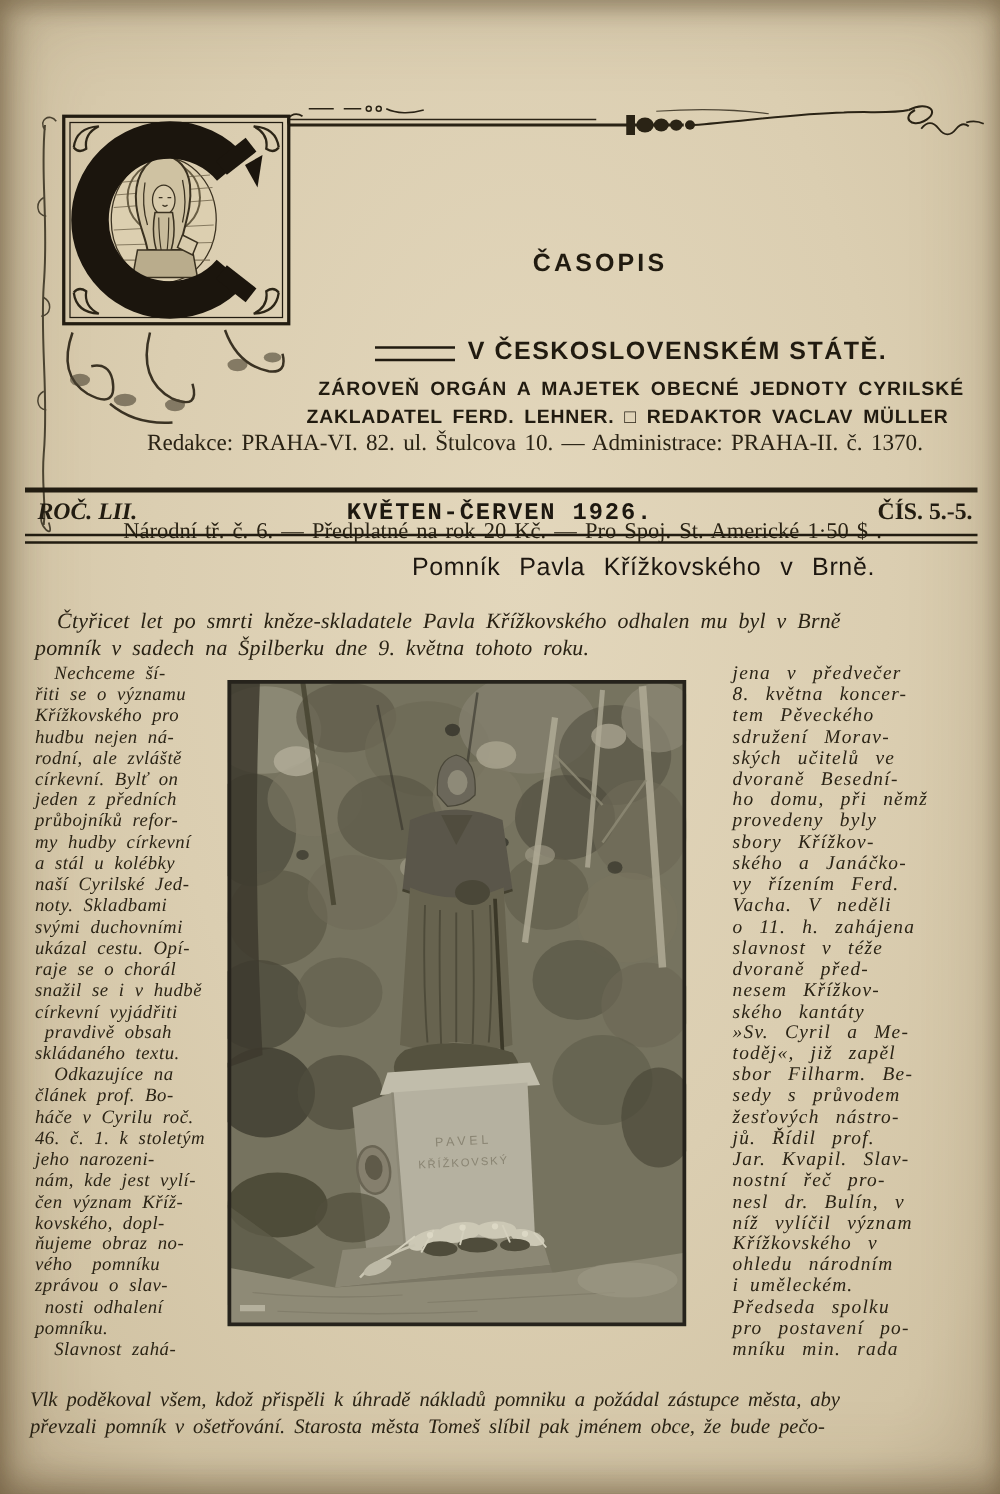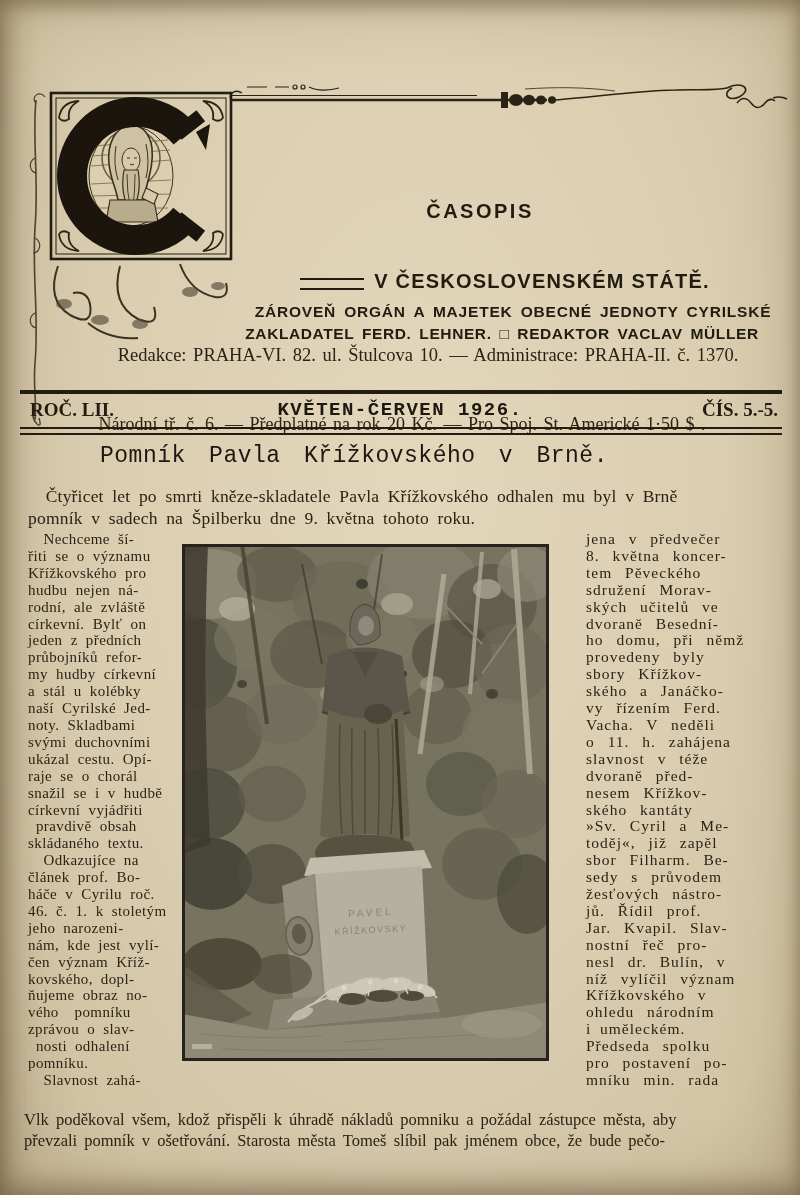--- a/index.html
+++ b/index.html
@@ -8,38 +8,38 @@
     font-family:"Liberation Serif", serif;
     background:#b4a88d;
   }
   #page{
     position:relative;width:800px;height:1195px;overflow:hidden;
     background:radial-gradient(ellipse at 52% 38%, #e3d7bc 0%, #dbceb1 50%, #d2c4a5 82%, #c2b293 100%);
     box-shadow:inset 0 0 70px rgba(92,72,40,.28), inset 12px 0 26px rgba(70,52,25,.22), inset 0 -10px 22px rgba(70,52,25,.25), inset 0 8px 14px rgba(70,52,25,.22);
     color:#2a2315;
   }
   .abs{position:absolute;}
-  .lines{white-space:pre-line;}
+  .lines{white-space:pre-line;font-style:italic;}
   
   .cyril-rest{
     font-family:"Liberation Serif", serif;font-weight:bold;
     font-size:138px;line-height:1;letter-spacing:26px;color:#1b150d;
   }
   .mh-sans{font-family:"Liberation Sans", sans-serif;font-weight:bold;color:#211b10;text-align:center;}
   .mh-serif{font-family:"Liberation Serif", serif;color:#2a2315;text-align:center;}
   .dbl-line{
     display:inline-block;width:64px;height:8px;vertical-align:middle;margin-right:10px;
     border-top:2px solid #211b10;border-bottom:2px solid #211b10;
   }
   .rule{background:#221c11;}
   .bar-left,.bar-right{font-family:"Liberation Serif", serif;font-weight:bold;font-size:19px;color:#221c11;}
   .bar-center{font-family:Liberation Mono, monospace;font-weight:bold;font-size:19px;letter-spacing:1.5px;color:#1d1810;text-align:center;}
   .article-title{
-    font-family:Liberation Mono, monospace;font-size:23px;color:#1d1710;
-    text-align:left;word-spacing:9px;letter-spacing:.5px;
+    font-family:Liberation Sans, sans-serif;font-size:20px;color:#1d1710;
+    text-align:right;word-spacing:9px;letter-spacing:.5px;
   }
   .intro{
     font-size:17.5px;line-height:21.5px;word-spacing:4px;letter-spacing:.2px;color:#2a2315;
   }
   .col{font-size:15px;line-height:16.9px;color:#2b2416;}
   .col-left{letter-spacing:.4px;word-spacing:4px;}
   .col-right{font-size:15.5px;letter-spacing:1px;word-spacing:8px;}
   .bottom-par{font-size:16.5px;line-height:20.5px;word-spacing:3px;color:#2a2315;}
   .photo-frame{background:#76735f;}
   svg text{font-family:"Liberation Sans", sans-serif;}
@@ -136,21 +136,21 @@
 
   <div class="abs mh-sans" style="left:213px;top:303px;width:600px;font-size:15.5px;letter-spacing:.8px;word-spacing:3px;">ZÁROVEŇ ORGÁN A MAJETEK OBECNÉ JEDNOTY CYRILSKÉ</div>
 
   <div class="abs mh-sans" style="left:202px;top:325px;width:600px;font-size:15.5px;letter-spacing:.6px;word-spacing:3px;">ZAKLADATEL FERD. LEHNER. □ REDAKTOR VACLAV MÜLLER</div>
 
   <div class="abs mh-serif" style="left:53px;top:345px;width:750px;font-size:18.5px;word-spacing:2px;">Redakce: PRAHA-VI. 82. ul. Štulcova 10. — Administrace: PRAHA-II. č. 1370.</div>
 
   <div class="abs mh-serif" style="left:26px;top:367px;width:752px;font-size:18px;word-spacing:2px;margin-top:47px;">Národní tř. č. 6. — Předplatné na rok 20 Kč. — Pro Spoj. St. Americké 1·50 $ .</div>
 
   <div class="abs rule" style="left:20px;top:390px;width:762px;height:4px;"></div>
-  <div class="abs bar-left" style="left:30px;top:399px;">ROČ. LII.</div>
+  <div class="abs bar-left" style="left:30px;top:399px;font-style:italic;">ROČ. LII.</div>
   <div class="abs bar-center" style="left:200px;top:399px;width:400px;">KVĚTEN-ČERVEN 1926.</div>
   <div class="abs bar-right" style="right:22px;top:399px;">ČÍS. 5.-5.</div>
   <div class="abs rule" style="left:20px;top:427px;width:762px;height:2px;"></div>
   <div class="abs rule" style="left:20px;top:433px;width:762px;height:2px;"></div>
 
   <div class="abs article-title" style="left:100px;top:443px;width:600px;">Pomník Pavla Křížkovského v Brně.</div>
 
   <div class="abs intro lines" style="left:28px;top:486px;width:750px;"> Čtyřicet let po smrti kněze-skladatele Pavla Křížkovského odhalen mu byl v Brně
 pomník v sadech na Špilberku dne 9. května tohoto roku.</div>
 

